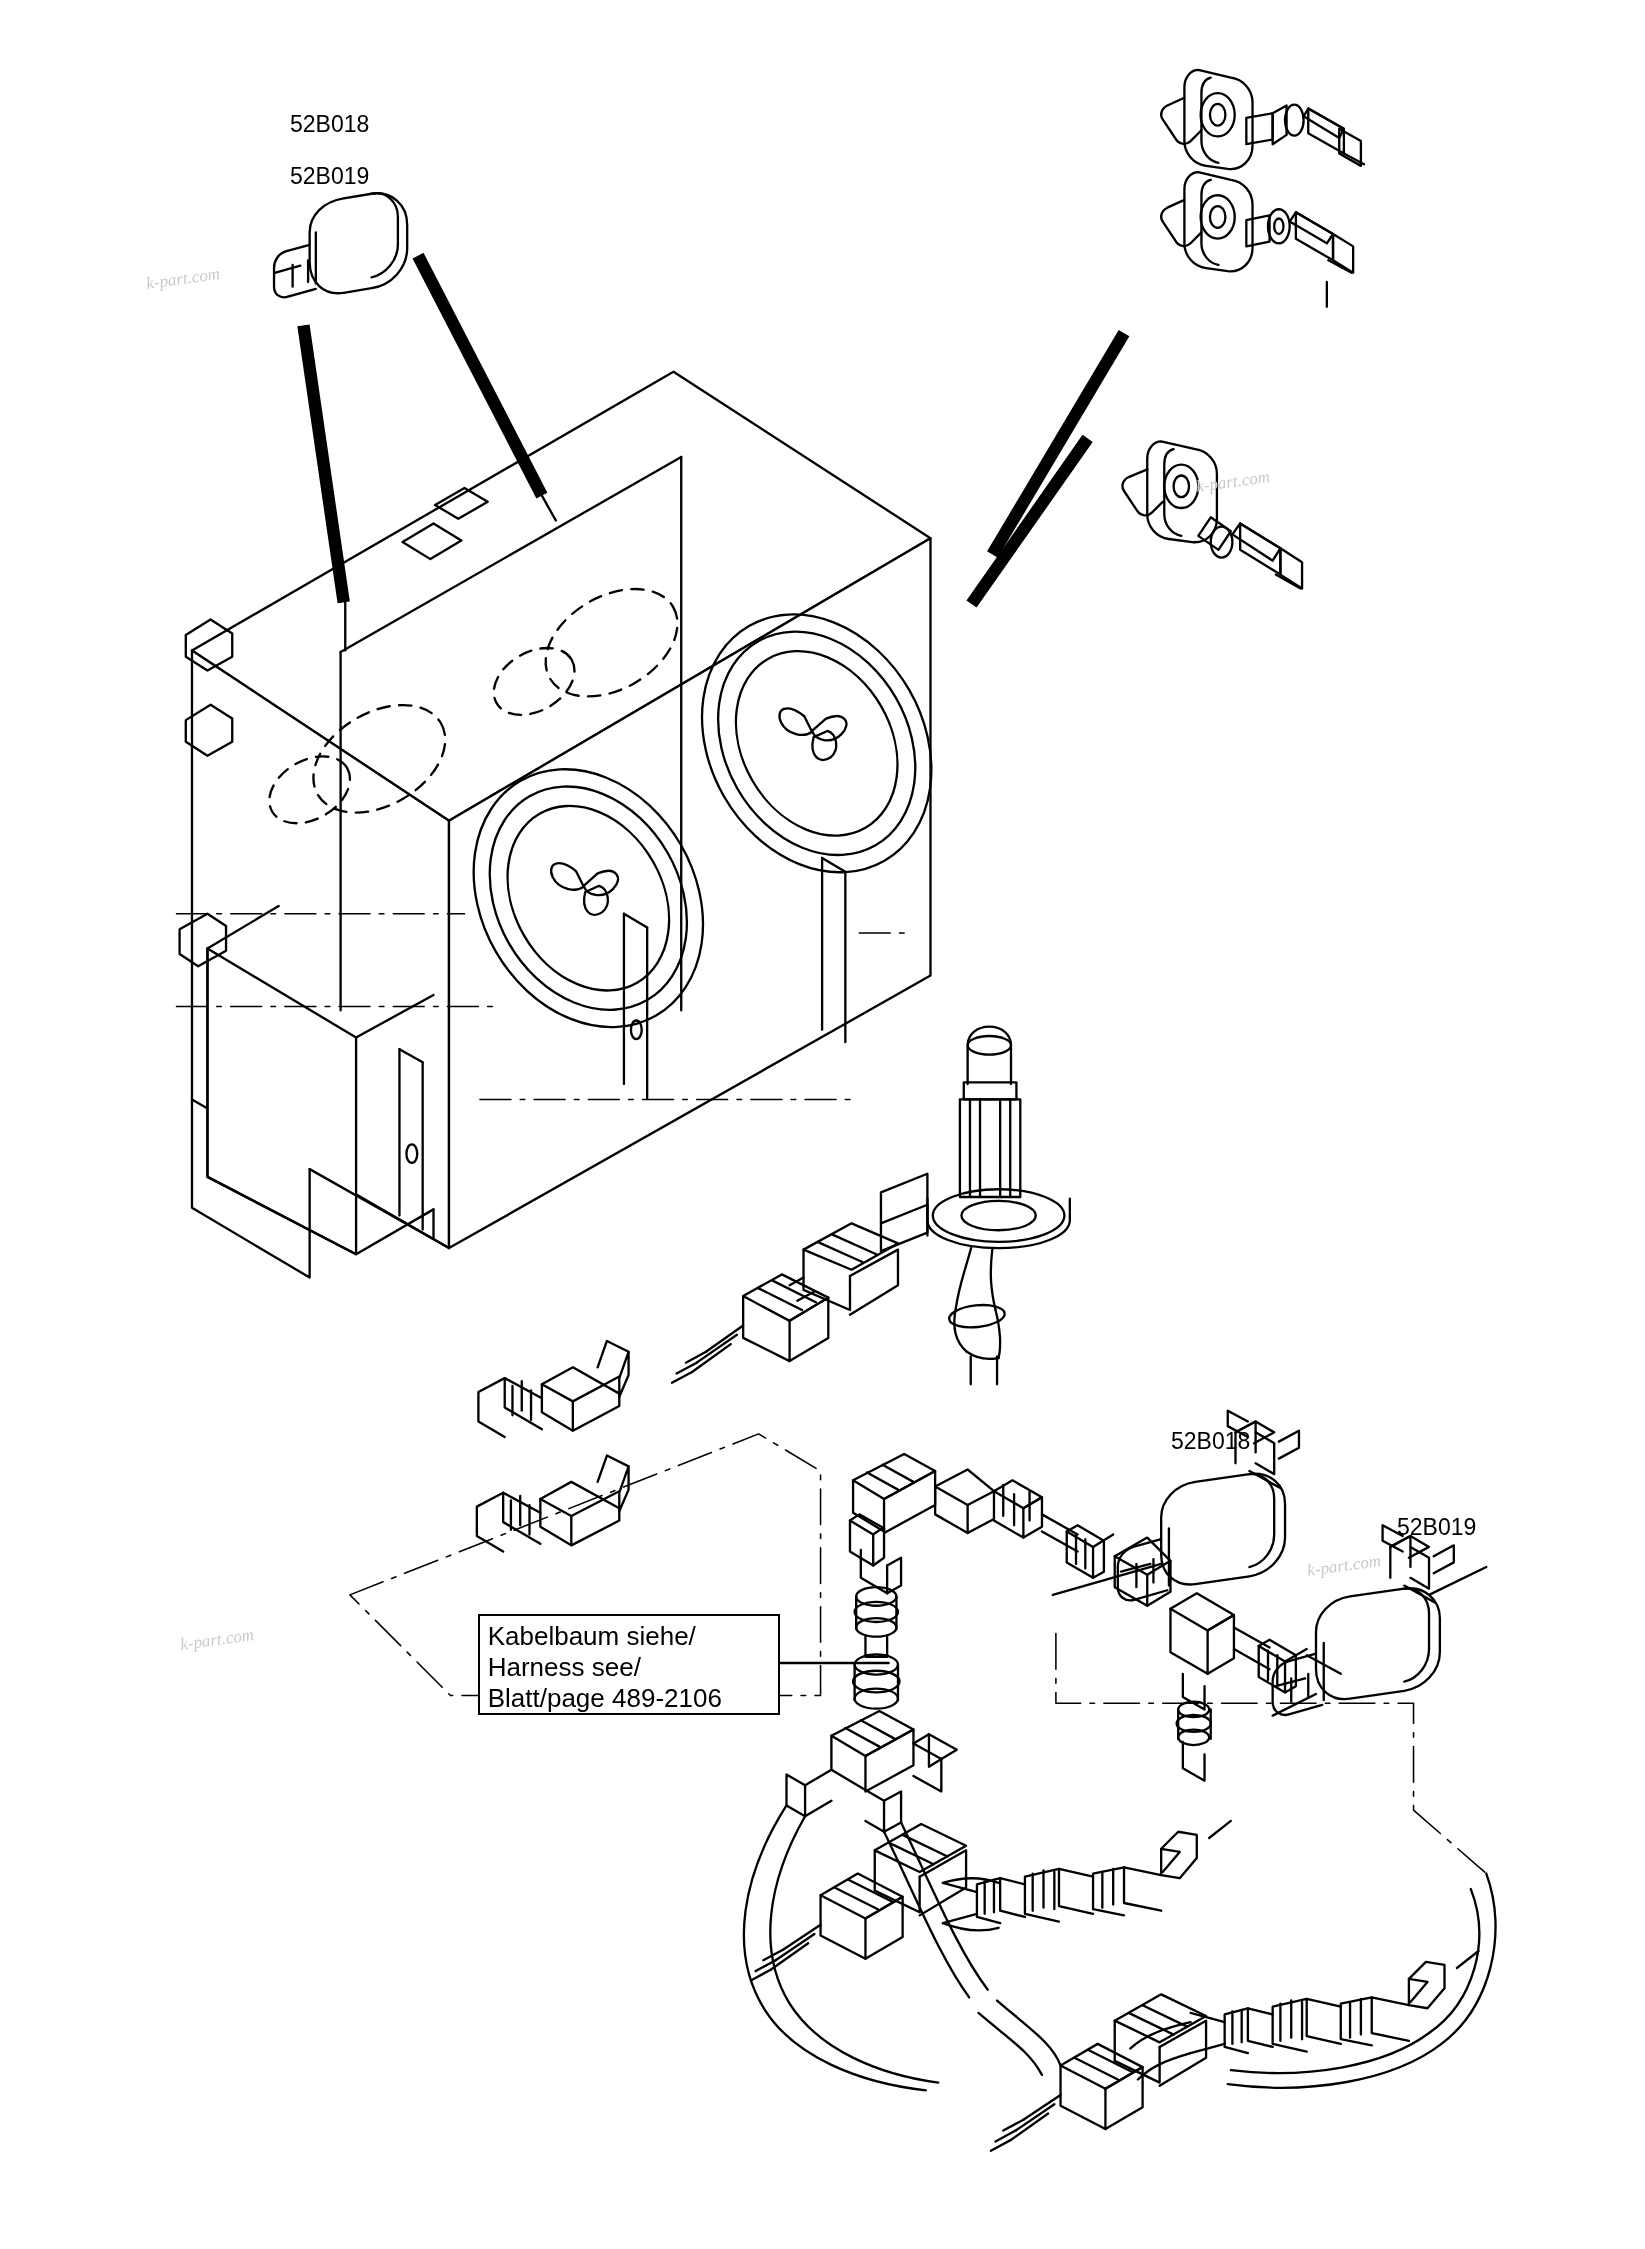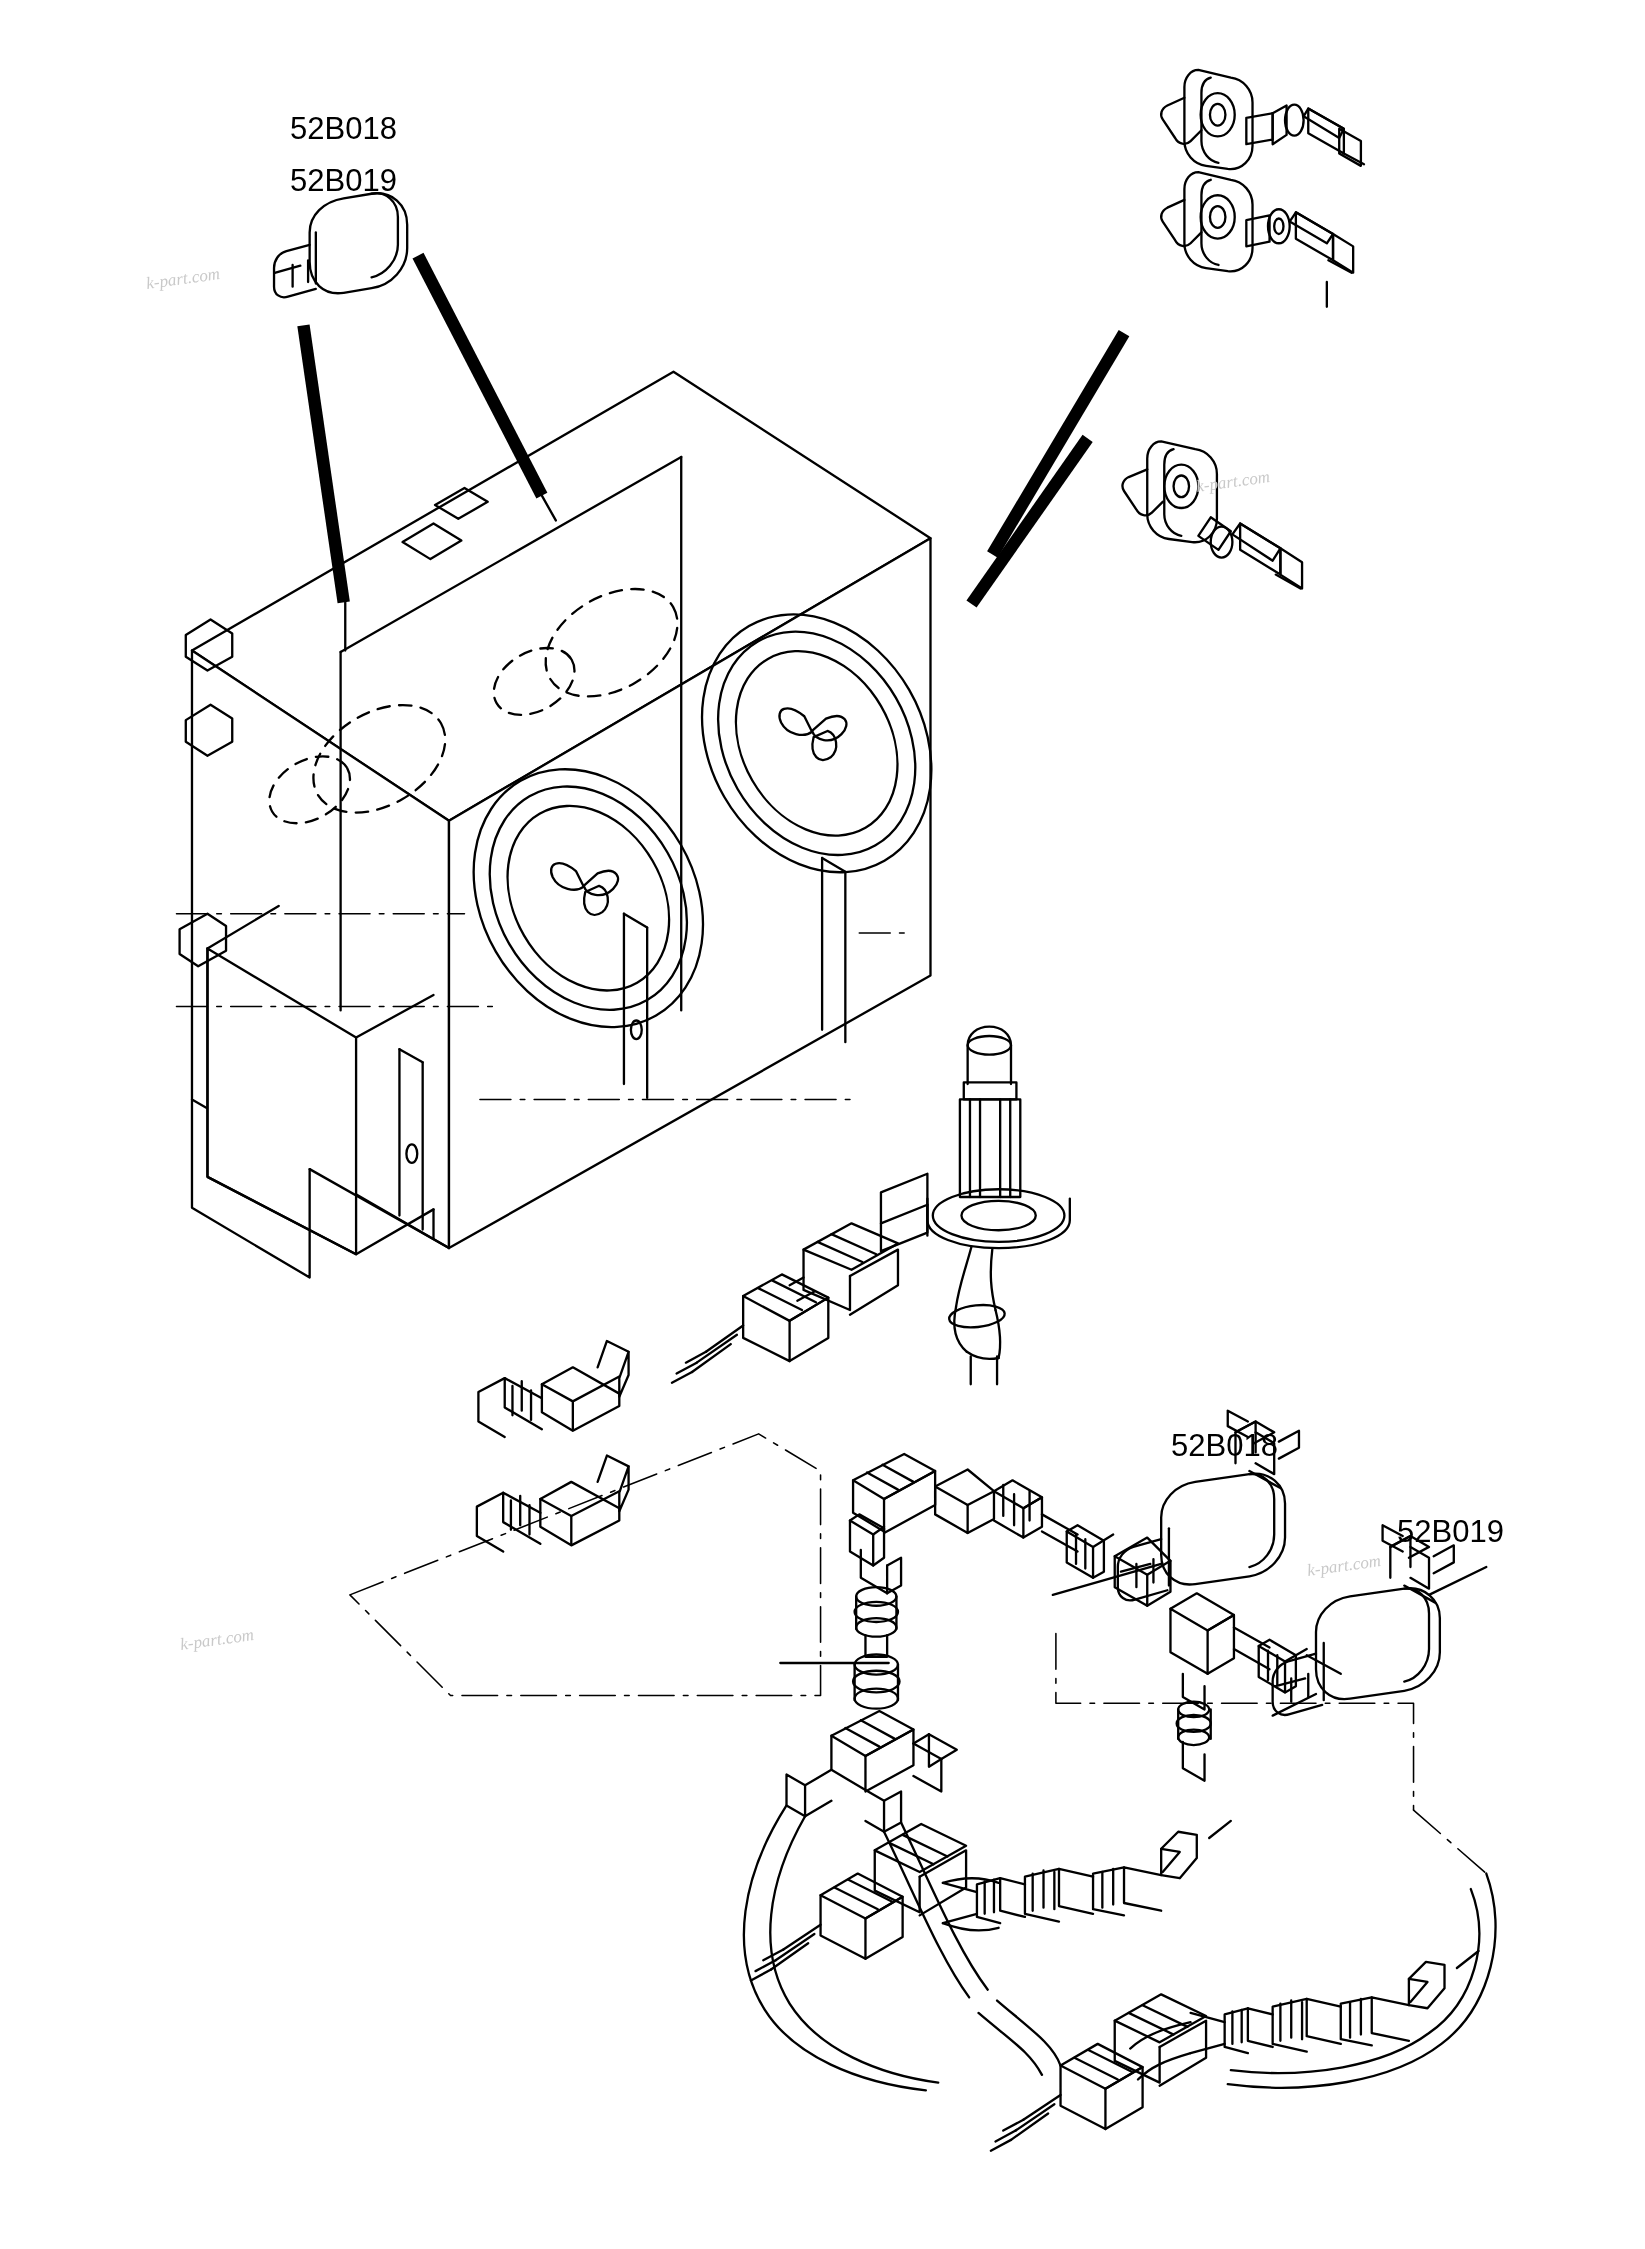--- a/index.html
+++ b/index.html
@@ -20,21 +20,21 @@
   #diagram-svg {
     position: absolute;
     left: 0;
     top: 0;
     width: 1645px;
     height: 2250px;
   }
   .part-label {
     position: absolute;
     font-family: "Liberation Sans", sans-serif;
-    font-size: 31px;
+    font-size: 23px;
     color: #000000;
     white-space: nowrap;
     letter-spacing: 0px;
   }
   .wm {
     position: absolute;
     font-family: "Liberation Serif", serif;
     font-style: italic;
     font-size: 17px;
     color: #c9c9c9;
@@ -466,20 +466,25 @@
       </g>
 
     </g>
   </svg>
 
   <div class="part-label" style="left:290px; top:111px;">52B018</div>
   <div class="part-label" style="left:290px; top:163px;">52B019</div>
   <div class="part-label" style="left:1171px; top:1428px;">52B018</div>
   <div class="part-label" style="left:1397px; top:1514px;">52B019</div>
 
+  <div class="note-box" style="left:478px; top:1614px; width:302px; height:101px;">
+    <div class="note-line">Kabelbaum siehe/</div>
+    <div class="note-line">Harness see/</div>
+    <div class="note-line">Blatt/page 489-2106</div>
+  </div>
 
   <div class="wm" style="left:146px; top:269px; transform:rotate(-8deg);">k-part.com</div>
   <div class="wm" style="left:1196px; top:472px; transform:rotate(-8deg);">k-part.com</div>
   <div class="wm" style="left:180px; top:1630px; transform:rotate(-8deg);">k-part.com</div>
   <div class="wm" style="left:1307px; top:1556px; transform:rotate(-8deg);">k-part.com</div>
 
 </div>
 
 
 </body></html>

